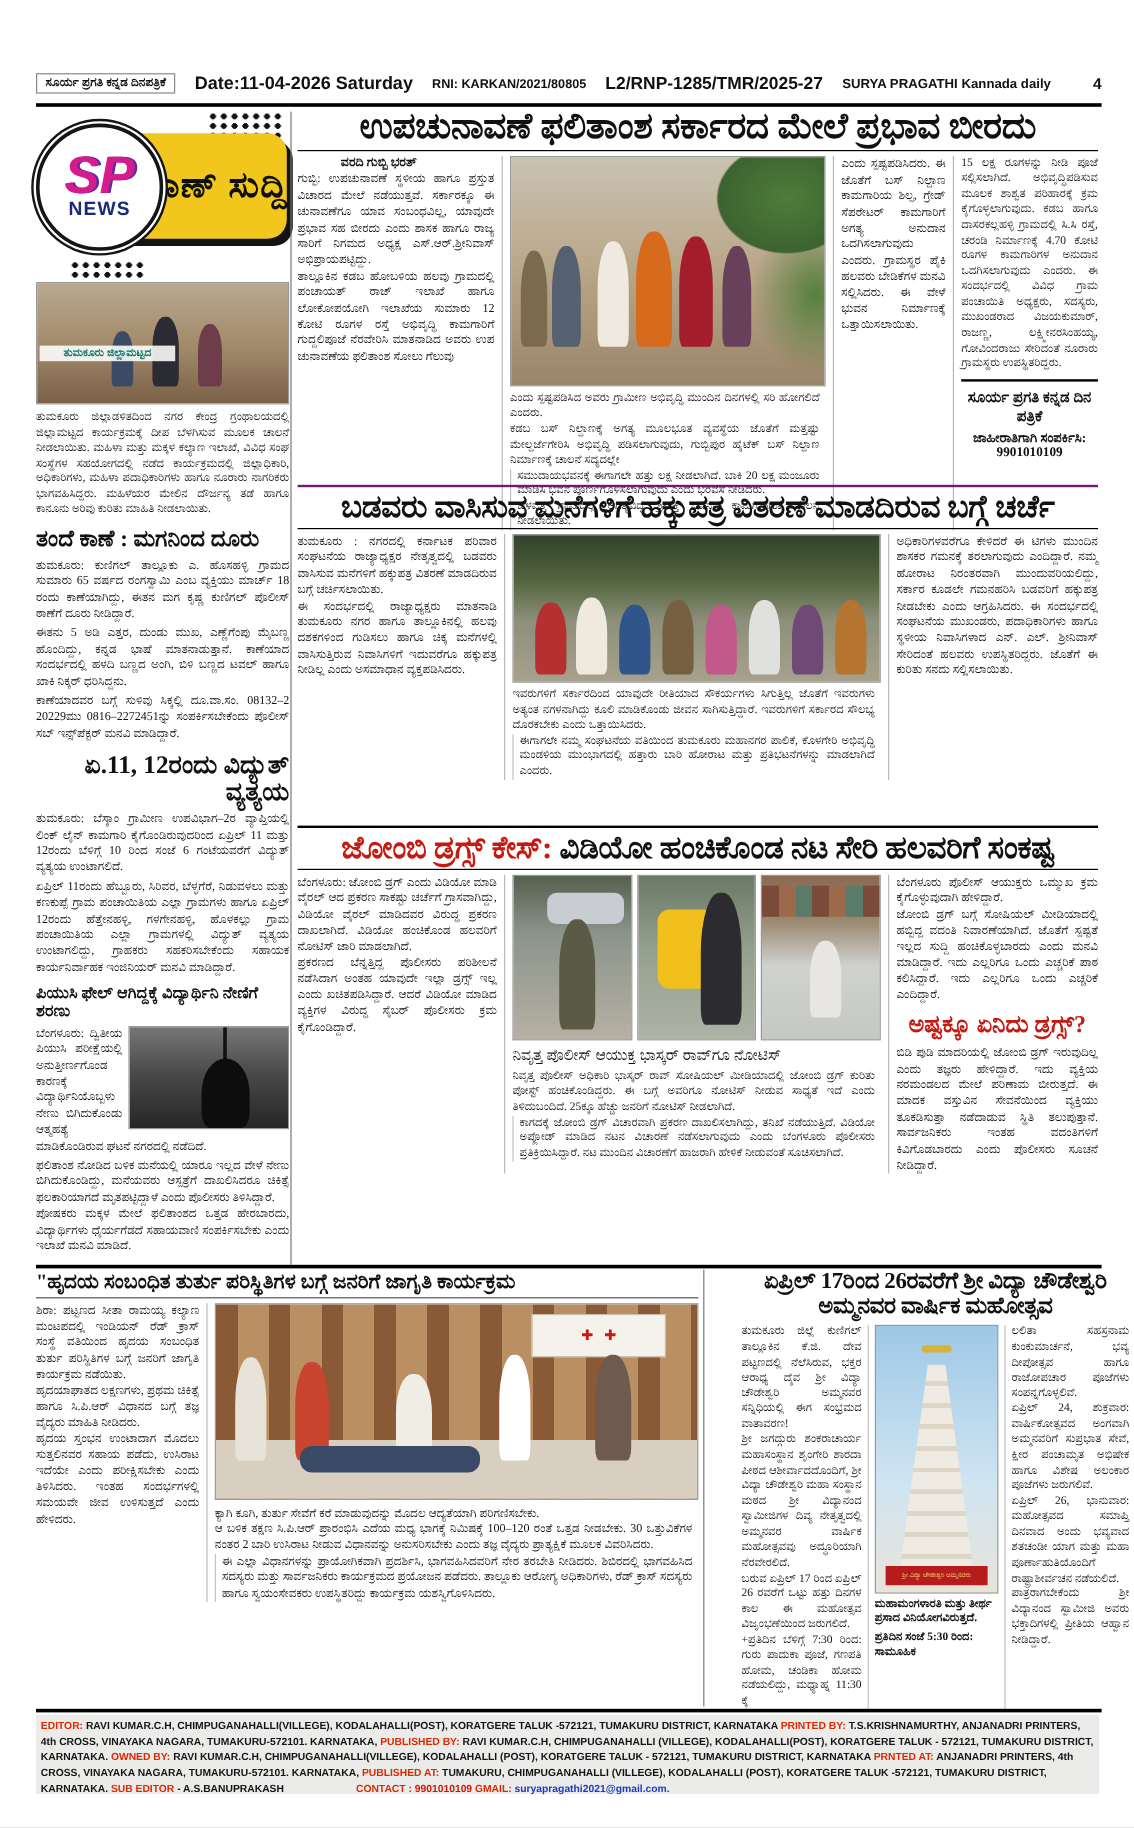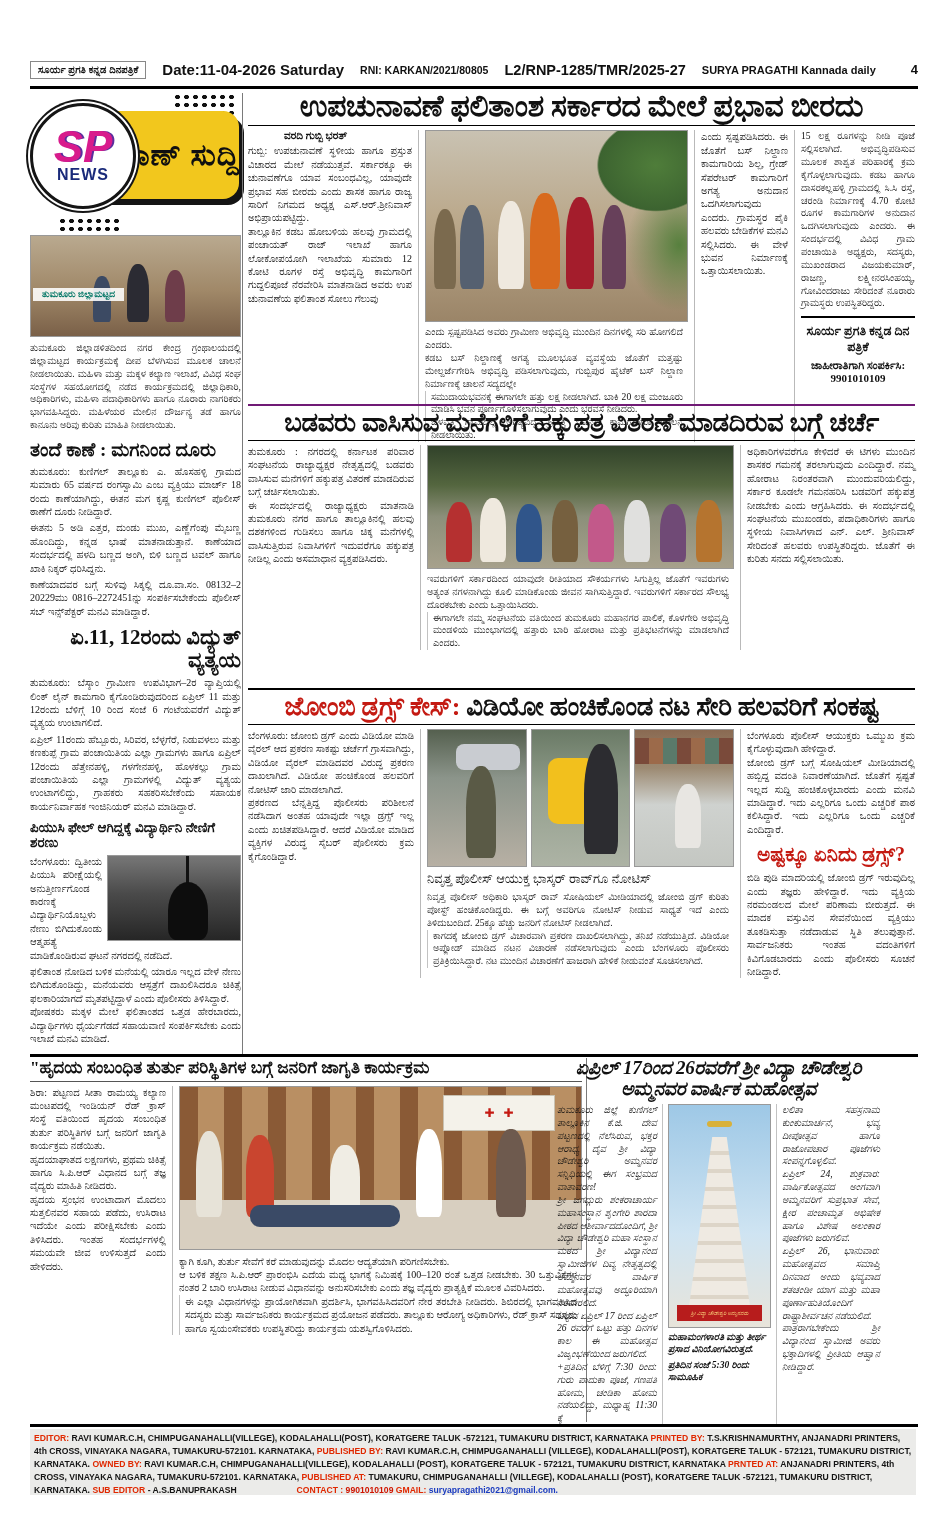--- a/index.html
+++ b/index.html
@@ -28,21 +28,21 @@
   .sp-circle{position:absolute;left:0;top:10px;width:100px;height:100px;border-radius:50%;
              background:#fff;border:3px solid #151515;box-shadow:0 0 0 2px #fff,0 0 0 4px #151515;
              display:flex;flex-direction:column;align-items:center;justify-content:center;}
   .sp-txt{font-family:"Liberation Sans",sans-serif;font-size:44px;font-weight:900;font-style:italic;
           color:#d81b8c;line-height:.85;text-shadow:2px 0 0 #5a2e9e;}
   .news-txt{font-family:"Liberation Sans",sans-serif;font-size:16px;font-weight:900;color:#1a2a7a;letter-spacing:1px;}
   
   .photo{position:relative;border:1px solid #999;overflow:hidden;}
   .blob{position:absolute;border-radius:45% 45% 12% 12%;}
   .ov-banner{position:absolute;background:rgba(255,255,255,.88);color:#0a7a6a;
-             font-family:"Liberation Sans",sans-serif;font-weight:bold;font-size:9px;padding:1px 9px;}
+             font-family:"Liberation Sans",sans-serif;font-weight:bold;font-size:9px;padding:1px 20px;}
   
   .kbody{font-size:10px;line-height:1.34;text-align:justify;white-space:pre-line;}
   .kbody.sm{font-size:9.6px;}
   .shead{font-size:19px;font-weight:800;line-height:1.1;margin:8px 0 4px 0;}
   .shead.sm{font-size:13.5px;}
   .headline{font-weight:800;text-align:center;line-height:1.08;letter-spacing:-.3px;}
   .art{position:absolute;}
   .art-body{display:flex;}
   .c{box-sizing:border-box;padding:0 6px;border-left:1px solid #b9b9b9;}
   .c:first-child{border-left:none;padding-left:0;}
@@ -248,21 +248,21 @@
         </div>
         <div class="subcols" style="margin-top:5px;">
           <div class="sc kbody">ಕ್ಯಾಗಿ ಕೂಗಿ, ತುರ್ತು ಸೇವೆಗೆ ಕರೆ ಮಾಡುವುದನ್ನು ಮೊದಲ ಆದ್ಯತೆಯಾಗಿ ಪರಿಗಣಿಸಬೇಕು.
 ಆ ಬಳಿಕ ತಕ್ಷಣ ಸಿ.ಪಿ.ಆರ್ ಪ್ರಾರಂಭಿಸಿ ಎದೆಯ ಮಧ್ಯ ಭಾಗಕ್ಕೆ ನಿಮಿಷಕ್ಕೆ 100–120 ರಂತೆ ಒತ್ತಡ ನೀಡಬೇಕು. 30 ಒತ್ತುವಿಕೆಗಳ ನಂತರ 2 ಬಾರಿ ಉಸಿರಾಟ ನೀಡುವ ವಿಧಾನವನ್ನು ಅನುಸರಿಸಬೇಕು ಎಂದು ತಜ್ಞ ವೈದ್ಯರು ಪ್ರಾತ್ಯಕ್ಷಿಕೆ ಮೂಲಕ ವಿವರಿಸಿದರು.</div>
           <div class="sc kbody">ಈ ಎಲ್ಲಾ ವಿಧಾನಗಳನ್ನು ಪ್ರಾಯೋಗಿಕವಾಗಿ ಪ್ರದರ್ಶಿಸಿ, ಭಾಗವಹಿಸಿದವರಿಗೆ ನೇರ ತರಬೇತಿ ನೀಡಿದರು. ಶಿಬಿರದಲ್ಲಿ ಭಾಗವಹಿಸಿದ ಸದಸ್ಯರು ಮತ್ತು ಸಾರ್ವಜನಿಕರು ಕಾರ್ಯಕ್ರಮದ ಪ್ರಯೋಜನ ಪಡೆದರು. ತಾಲ್ಲೂಕು ಆರೋಗ್ಯ ಅಧಿಕಾರಿಗಳು, ರೆಡ್ ಕ್ರಾಸ್ ಸದಸ್ಯರು ಹಾಗೂ ಸ್ವಯಂಸೇವಕರು ಉಪಸ್ಥಿತರಿದ್ದು ಕಾರ್ಯಕ್ರಮ ಯಶಸ್ವಿಗೊಳಿಸಿದರು.</div>
         </div>
       </div>
     </div>
   </div>
 
-  <div class="art" style="left:557px;top:1058px;width:323px;height:364px;font-style:italic;">
+  <div class="art" style="left:618px;top:1058px;width:323px;height:364px;">
     <div class="headline" style="font-size:19px;">ಏಪ್ರಿಲ್ 17ರಿಂದ 26ರವರೆಗೆ ಶ್ರೀ ವಿದ್ಯಾ ಚೌಡೇಶ್ವರಿ ಅಮ್ಮನವರ ವಾರ್ಷಿಕ ಮಹೋತ್ಸವ</div>
     <div style="display:flex;margin-top:5px;">
       <div class="kbody sm" style="flex:0 0 100px;padding-right:5px;border-right:1px solid #c2c2c2;">ತುಮಕೂರು ಜಿಲ್ಲೆ ಕುಣಿಗಲ್ ತಾಲ್ಲೂಕಿನ ಕೆ.ಜಿ. ದೇವ ಪಟ್ಟಣದಲ್ಲಿ ನೆಲೆಸಿರುವ, ಭಕ್ತರ ಆರಾಧ್ಯ ದೈವ ಶ್ರೀ ವಿದ್ಯಾ ಚೌಡೇಶ್ವರಿ ಅಮ್ಮನವರ ಸನ್ನಿಧಿಯಲ್ಲಿ ಈಗ ಸಂಭ್ರಮದ ವಾತಾವರಣ!
 ಶ್ರೀ ಜಗದ್ಗುರು ಶಂಕರಾಚಾರ್ಯ ಮಹಾಸಂಸ್ಥಾನ ಶೃಂಗೇರಿ ಶಾರದಾ ಪೀಠದ ಆಶೀರ್ವಾದದೊಂದಿಗೆ, ಶ್ರೀ ವಿದ್ಯಾ ಚೌಡೇಶ್ವರಿ ಮಹಾ ಸಂಸ್ಥಾನ ಮಠದ ಶ್ರೀ ವಿದ್ಯಾನಂದ ಸ್ವಾಮೀಜಿಗಳ ದಿವ್ಯ ನೇತೃತ್ವದಲ್ಲಿ ಅಮ್ಮನವರ ವಾರ್ಷಿಕ ಮಹೋತ್ಸವವು ಅದ್ಧೂರಿಯಾಗಿ ನೆರವೇರಲಿದೆ.
 ಬರುವ ಏಪ್ರಿಲ್ 17 ರಿಂದ ಏಪ್ರಿಲ್ 26 ರವರೆಗೆ ಒಟ್ಟು ಹತ್ತು ದಿನಗಳ ಕಾಲ ಈ ಮಹೋತ್ಸವ ವಿಜೃಂಭಣೆಯಿಂದ ಜರುಗಲಿದೆ.
 +ಪ್ರತಿದಿನ ಬೆಳಿಗ್ಗೆ 7:30 ರಿಂದ: ಗುರು ಪಾದುಕಾ ಪೂಜೆ, ಗಣಪತಿ ಹೋಮ, ಚಂಡಿಕಾ ಹೋಮ ನಡೆಯಲಿದ್ದು, ಮಧ್ಯಾಹ್ನ 11:30 ಕ್ಕೆ</div>
       <div style="flex:0 0 114px;padding:0 5px;border-right:1px solid #c2c2c2;box-sizing:border-box;">
         <div class="photo" style="height:222px;background:linear-gradient(180deg,#9ec8e6 0%,#cfe4f2 58%,#e8e4da 100%);">
           <span style="position:absolute;left:14%;bottom:20px;width:72%;height:170px;background:repeating-linear-gradient(180deg,#efeae2 0 14px,#ddd5c8 14px 18px);clip-path:polygon(40% 0%,60% 0%,92% 100%,8% 100%);"></span>
           <span style="position:absolute;left:38%;top:16px;width:24%;height:6px;background:#d8b13a;border-radius:3px;"></span>

